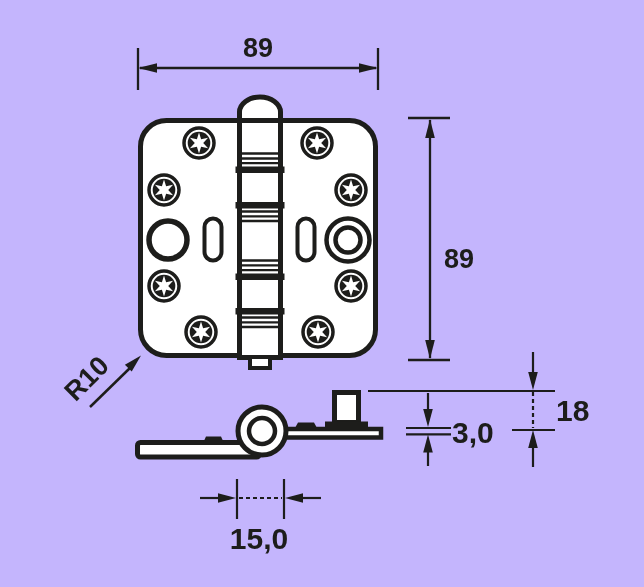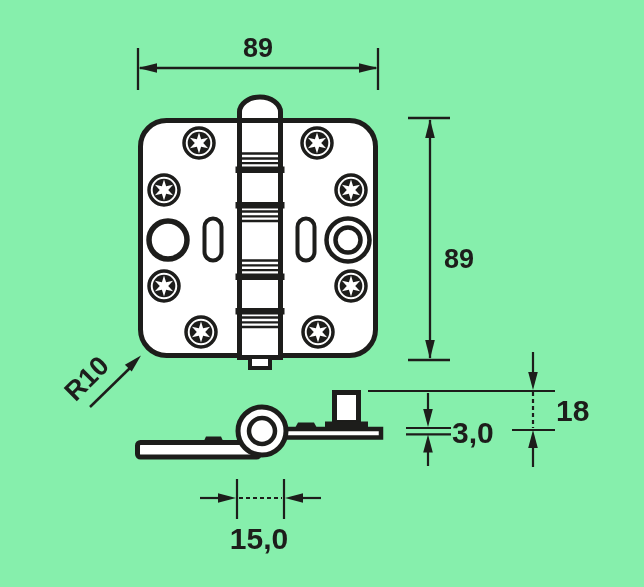--- a/index.html
+++ b/index.html
@@ -1,16 +1,16 @@
 <!DOCTYPE html>
 <html><head>
 <meta charset="utf-8">
 <style>
   html,body{margin:0;padding:0;background:#ffffff;}
-  .canvas{position:relative;width:644px;height:587px;background:#86efac;overflow:hidden;}
+  .canvas{position:relative;width:644px;height:587px;background:#c4b5fd;overflow:hidden;}
   svg{display:block;}
   .dim-sm{font:bold 27px "Liberation Sans", sans-serif;fill:#1d1d1b;}
   .dim-lg{font:bold 30px "Liberation Sans", sans-serif;fill:#1d1d1b;}
 </style>
 </head>
 <body>
 
 <div class="canvas">
 <svg width="644" height="587" viewBox="0 0 644 587">
   <defs>

